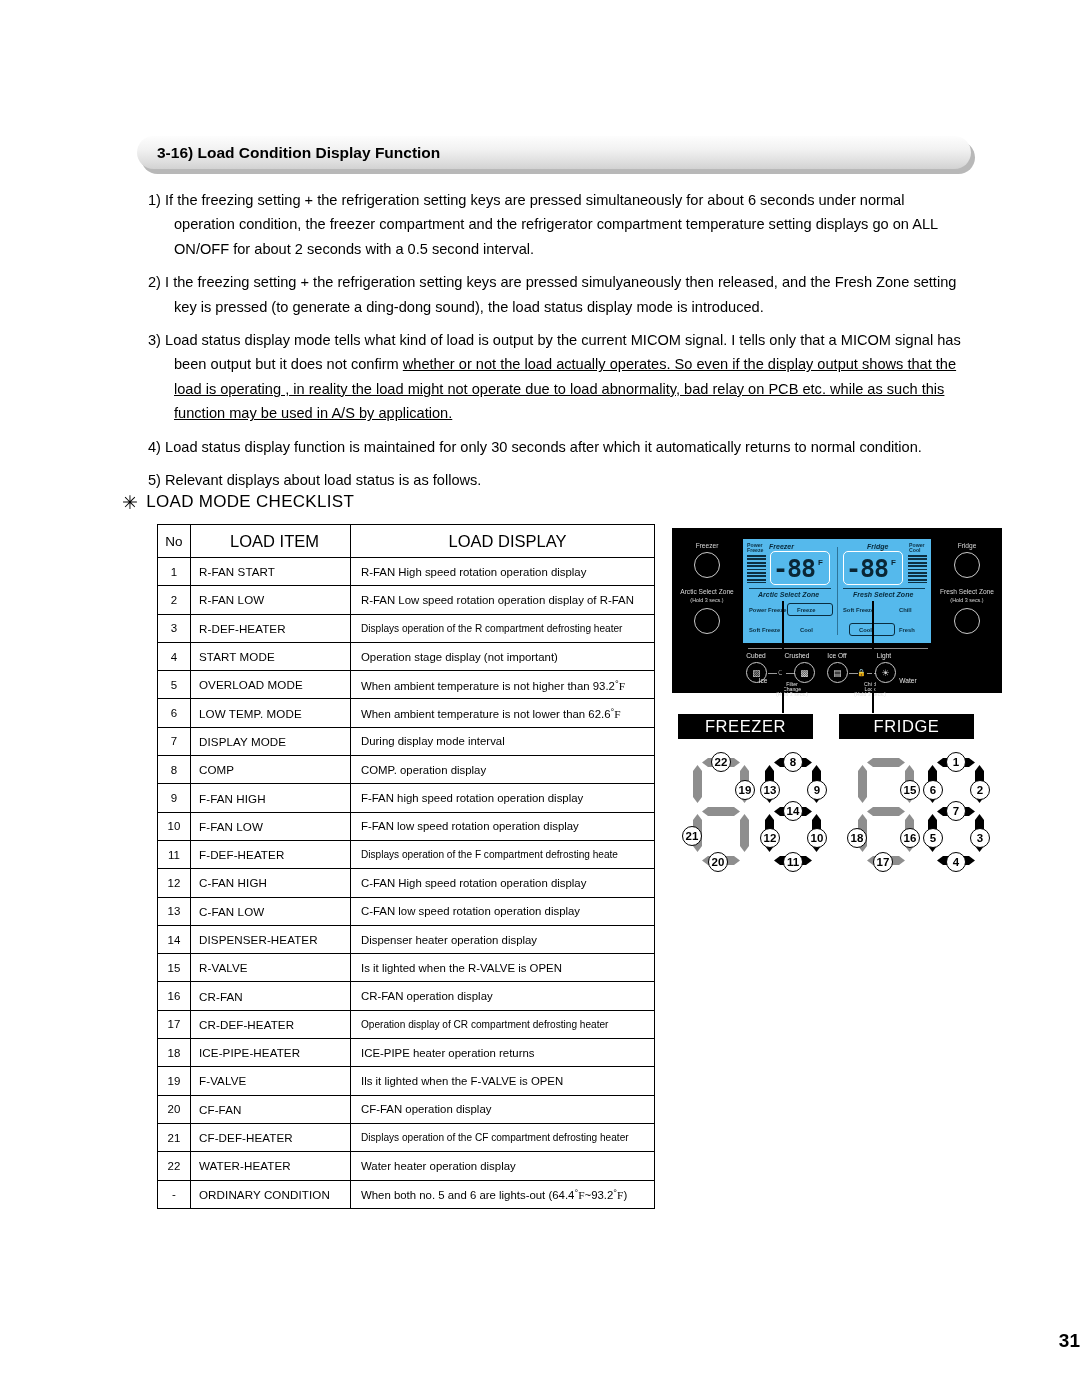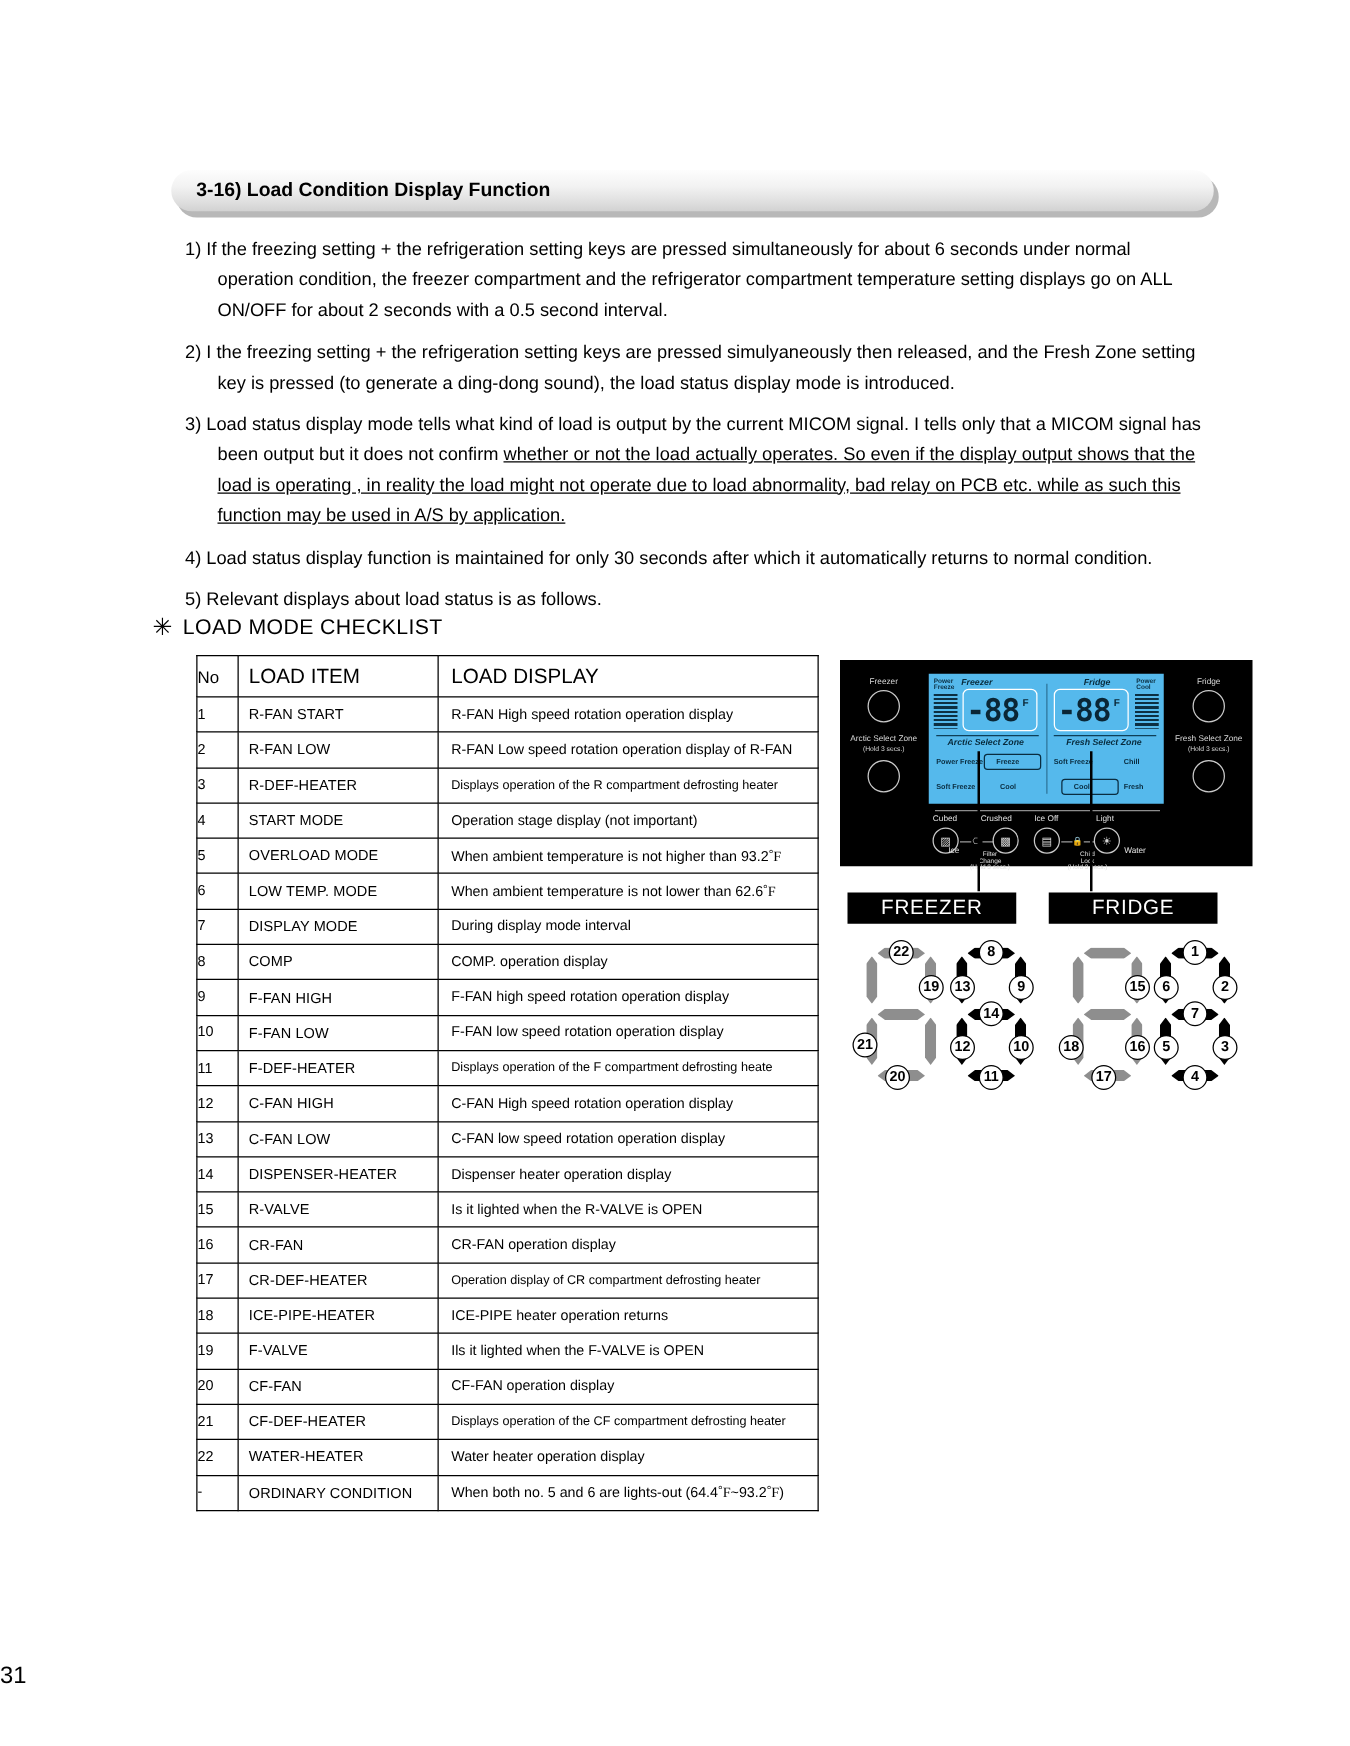--- a/index.html
+++ b/index.html
@@ -54,25 +54,25 @@
   }
   .chk-star { font-size:19px; line-height:1; }
 
   
   .tbl {
     position:absolute; left:157px; top:524px; width:497px;
     border-collapse:collapse;
     table-layout:fixed;
   }
   .tbl td, .tbl th { border:1px solid #000; padding:0; }
-  .tbl .c-no { width:33px; text-align:left; }
+  .tbl .c-no { width:33px; text-align:center; }
   .tbl .c-item { width:160px; padding-left:8px; }
   .tbl .c-stat { width:304px; padding-left:10px; }
   .tbl thead th {
-    height:33px; font-size:16.5px; font-weight:normal; text-align:left;
+    height:33px; font-size:16.5px; font-weight:normal; text-align:center;
   }
   .tbl thead th.c-no { font-size:13.5px; }
   .tbl tbody td { height:28.3px; font-size:11.6px; vertical-align:middle; }
   .tbl tbody td.c-no { font-size:11.5px; }
   .tbl tbody td.c-item { font-size:11.6px; letter-spacing:.1px; }
   .tbl tbody td.c-stat { font-size:11.4px; }
   .tbl tbody tr.small td.c-stat { font-size:10.1px; }
   .deg { font-size:.82em; vertical-align:.28em; }
   .degF { font-family:"Liberation Serif", serif; }
 
@@ -181,21 +181,21 @@
     position:absolute; width:20px; height:20px; border-radius:50%;
     background:#fff; border:1.6px solid #000;
     font-size:11.5px; font-weight:bold;
     display:flex; align-items:center; justify-content:center;
     z-index:5;
   }
 
   
   .pageno {
     position:absolute; left:0; top:1330px; width:1080px;
-    text-align:left; font-size:19px;
+    text-align:right; font-size:19px;font-weight:bold;
   }
 </style>
 </head>
 <body>
 
 <div class="page">
 
 
   <div class="pill-wrap">
     <div class="pill-shadow"></div>

